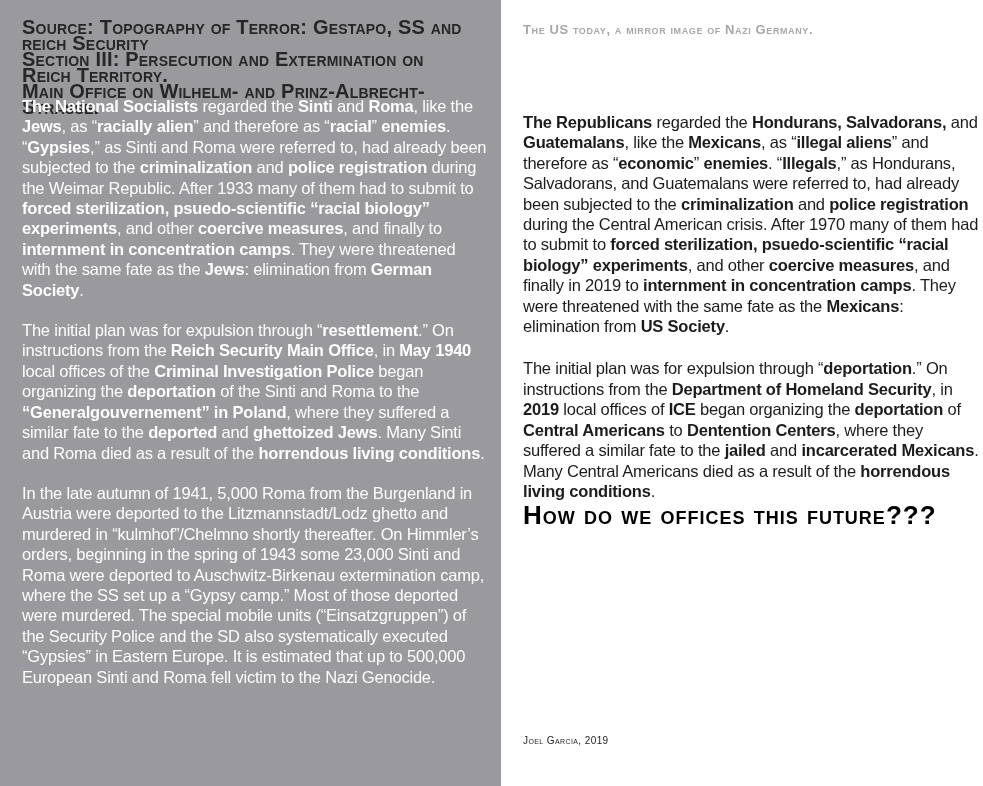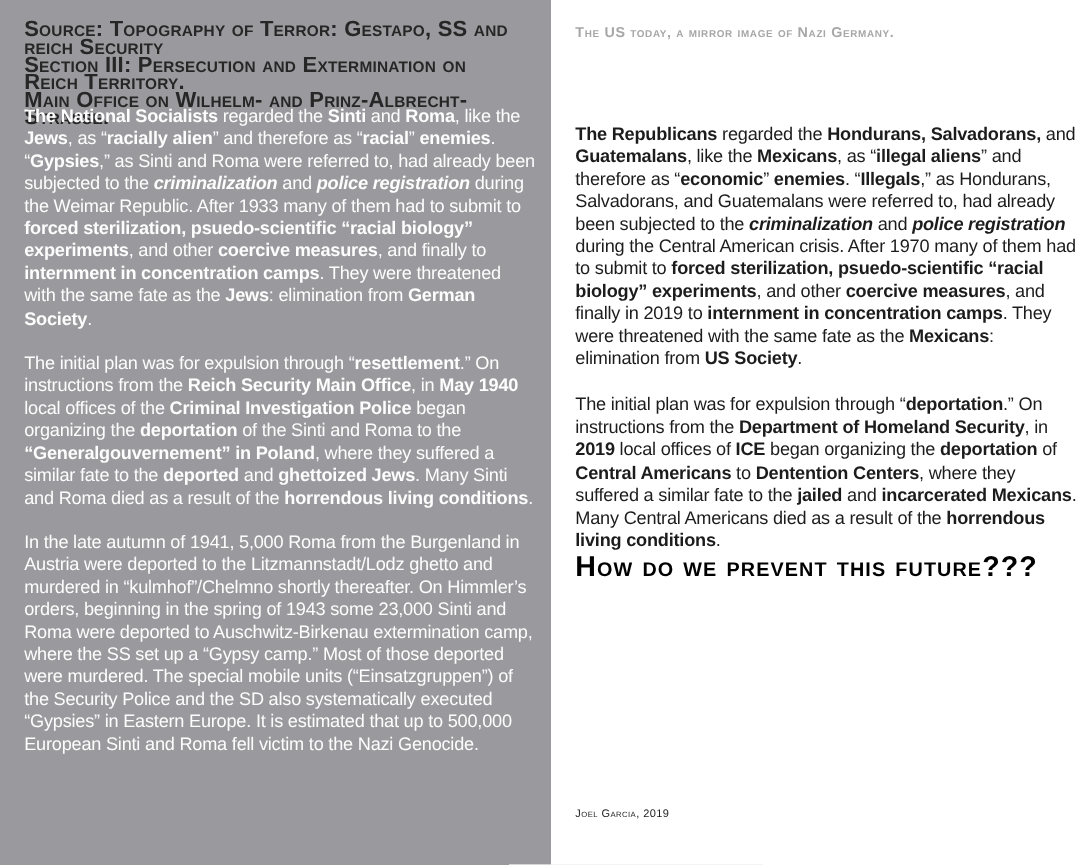--- a/index.html
+++ b/index.html
@@ -8,21 +8,21 @@
     background: var(--page-bg, #ffffff);
   }
   .page {
     position: relative;
     width: 983px;
     height: 786px;
     overflow: hidden;
     font-family: "Liberation Sans", "DejaVu Sans", sans-serif;
   }
   .b { font-weight: bold; }
-  .i { font-style: italic; }
+  .i { }
 
   
   .left-panel {
     position: absolute;
     left: 0; top: 0;
     width: 501px; height: 786px;
     background: var(--panel-gray, #9a9a9e);
   }
   .left-header {
     position: absolute;
@@ -111,17 +111,17 @@
       <p><span>In the late autumn of 1941, 5,000 Roma from the Burgenland in Austria were deported to the Litzmannstadt/Lodz ghetto and murdered in “kulmhof”/Chelmno shortly thereafter. On Himmler’s orders, beginning in the spring of 1943 some 23,000 Sinti and Roma were deported to Auschwitz-Birkenau extermination camp, where the SS set up a “Gypsy camp.” Most of those deported were murdered. The special mobile units (“Einsatzgruppen”) of the Security Police and the SD also systematically executed “Gypsies” in Eastern Europe. It is estimated that up to 500,000 European Sinti and Roma fell victim to the Nazi Genocide.</span></p>
     </div>
   </section>
 
   <section class="right-panel">
     <header class="right-header">The US today, a mirror image of Nazi Germany.</header>
     <div class="right-body">
       <p><span class="b">The Republicans</span><span> regarded the </span><span class="b">Hondurans, Salvadorans,</span><span> and </span><span class="b">Guatemalans</span><span>, like the </span><span class="b">Mexicans</span><span>, as “</span><span class="b">illegal aliens</span><span>” and therefore as “</span><span class="b">economic</span><span>” </span><span class="b">enemies</span><span>. “</span><span class="b">Illegals</span><span>,” as Hondurans, Salvadorans, and Guatemalans were referred to, had already been subjected to the </span><span class="b i">criminalization</span><span> and </span><span class="b i">police registration</span><span> during the Central American crisis. After 1970 many of them had to submit to </span><span class="b">forced sterilization, psuedo-scientific “racial biology” experiments</span><span>, and other </span><span class="b">coercive measures</span><span>, and finally in 2019 to </span><span class="b">internment in concentration camps</span><span>. They were threatened with the same fate as the </span><span class="b">Mexicans</span><span>: elimination from </span><span class="b">US Society</span><span>.</span></p>
       <p><span>The initial plan was for expulsion through “</span><span class="b">deportation</span><span>.” On instructions from the </span><span class="b">Department of Homeland Security</span><span>, in </span><span class="b">2019</span><span> local offices of </span><span class="b">ICE</span><span> began organizing the </span><span class="b">deportation</span><span> of </span><span class="b">Central Americans</span><span> to </span><span class="b">Dentention Centers</span><span>, where they suffered a similar fate to the </span><span class="b">jailed</span><span> and </span><span class="b">incarcerated Mexicans</span><span>. Many Central Americans died as a result of the </span><span class="b">horrendous living conditions</span><span>.</span></p>
     </div>
-    <h1 class="question-heading">How do we prevent this future???</h1>
+    <h1 class="question-heading">How do we offices this future???</h1>
     <footer class="credit">Joel Garcia, 2019</footer>
   </section>
 
 </div>
 
 </body></html>

